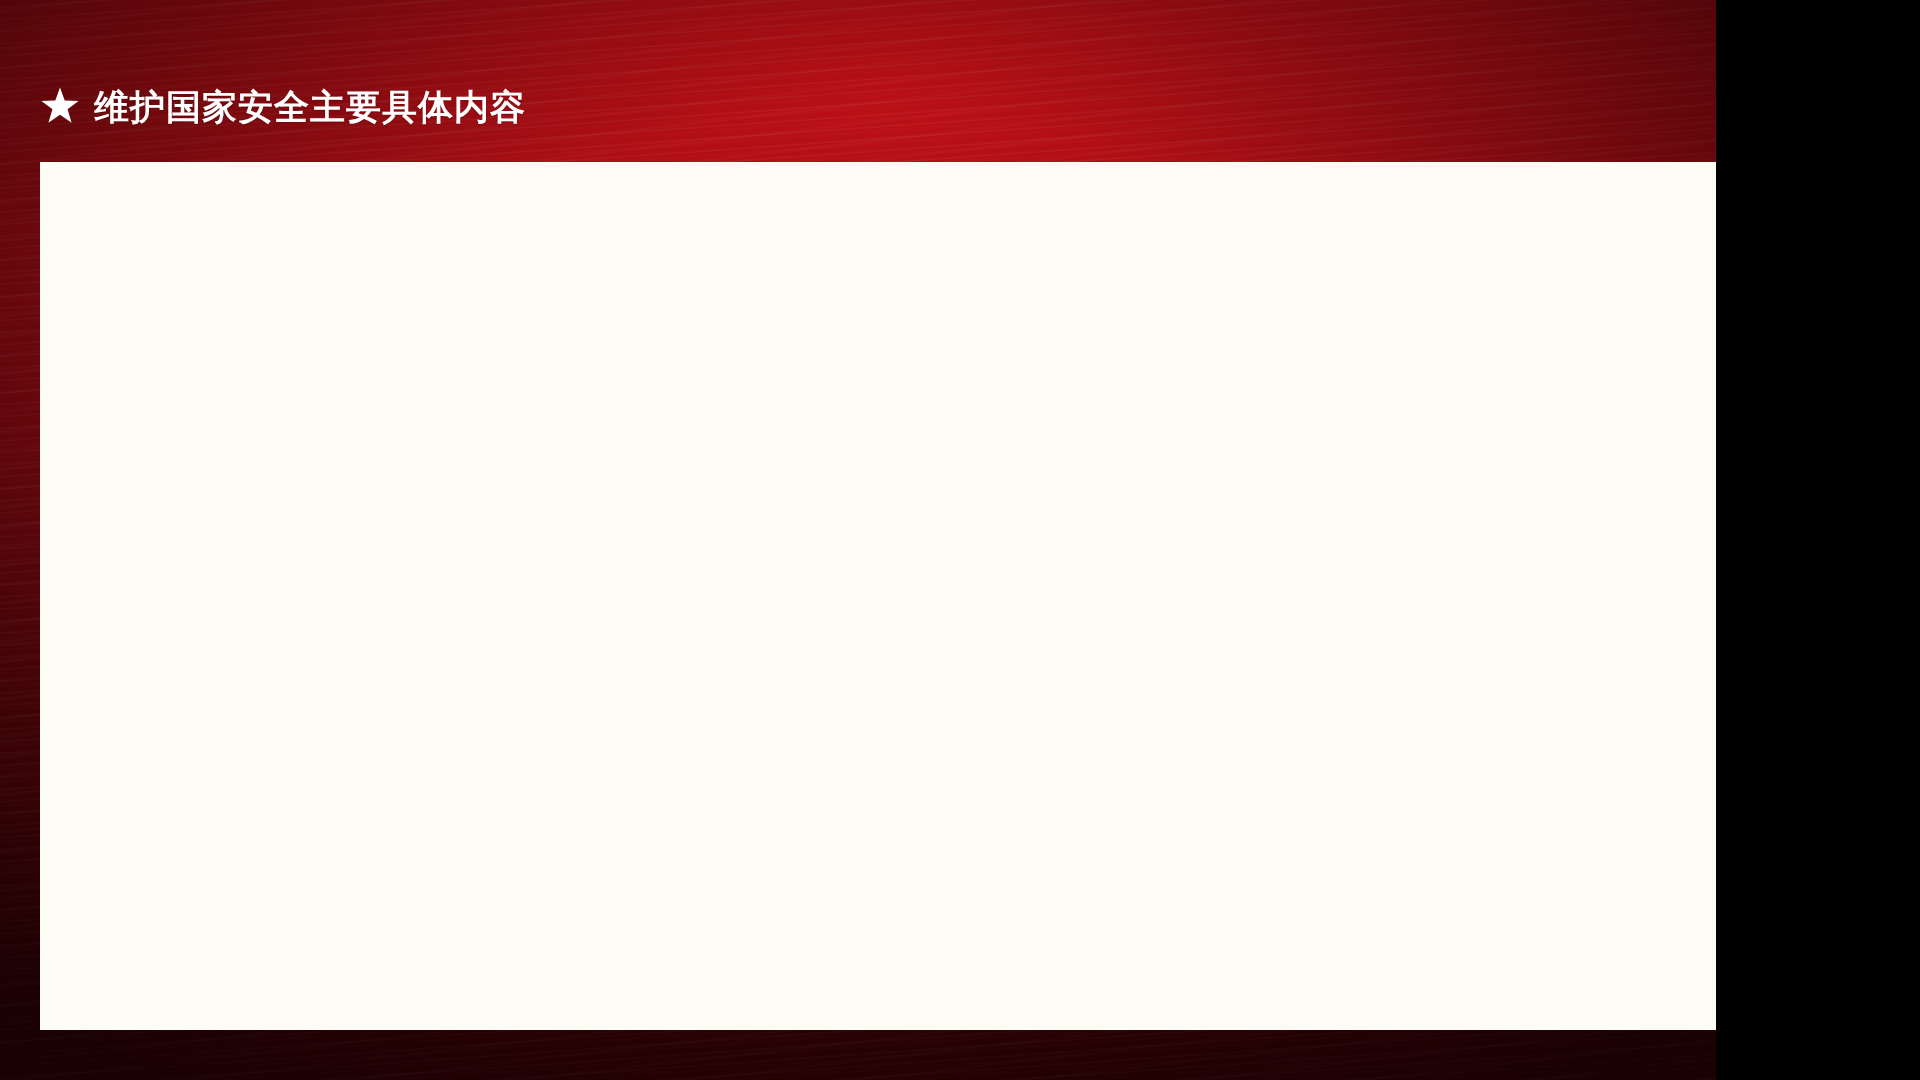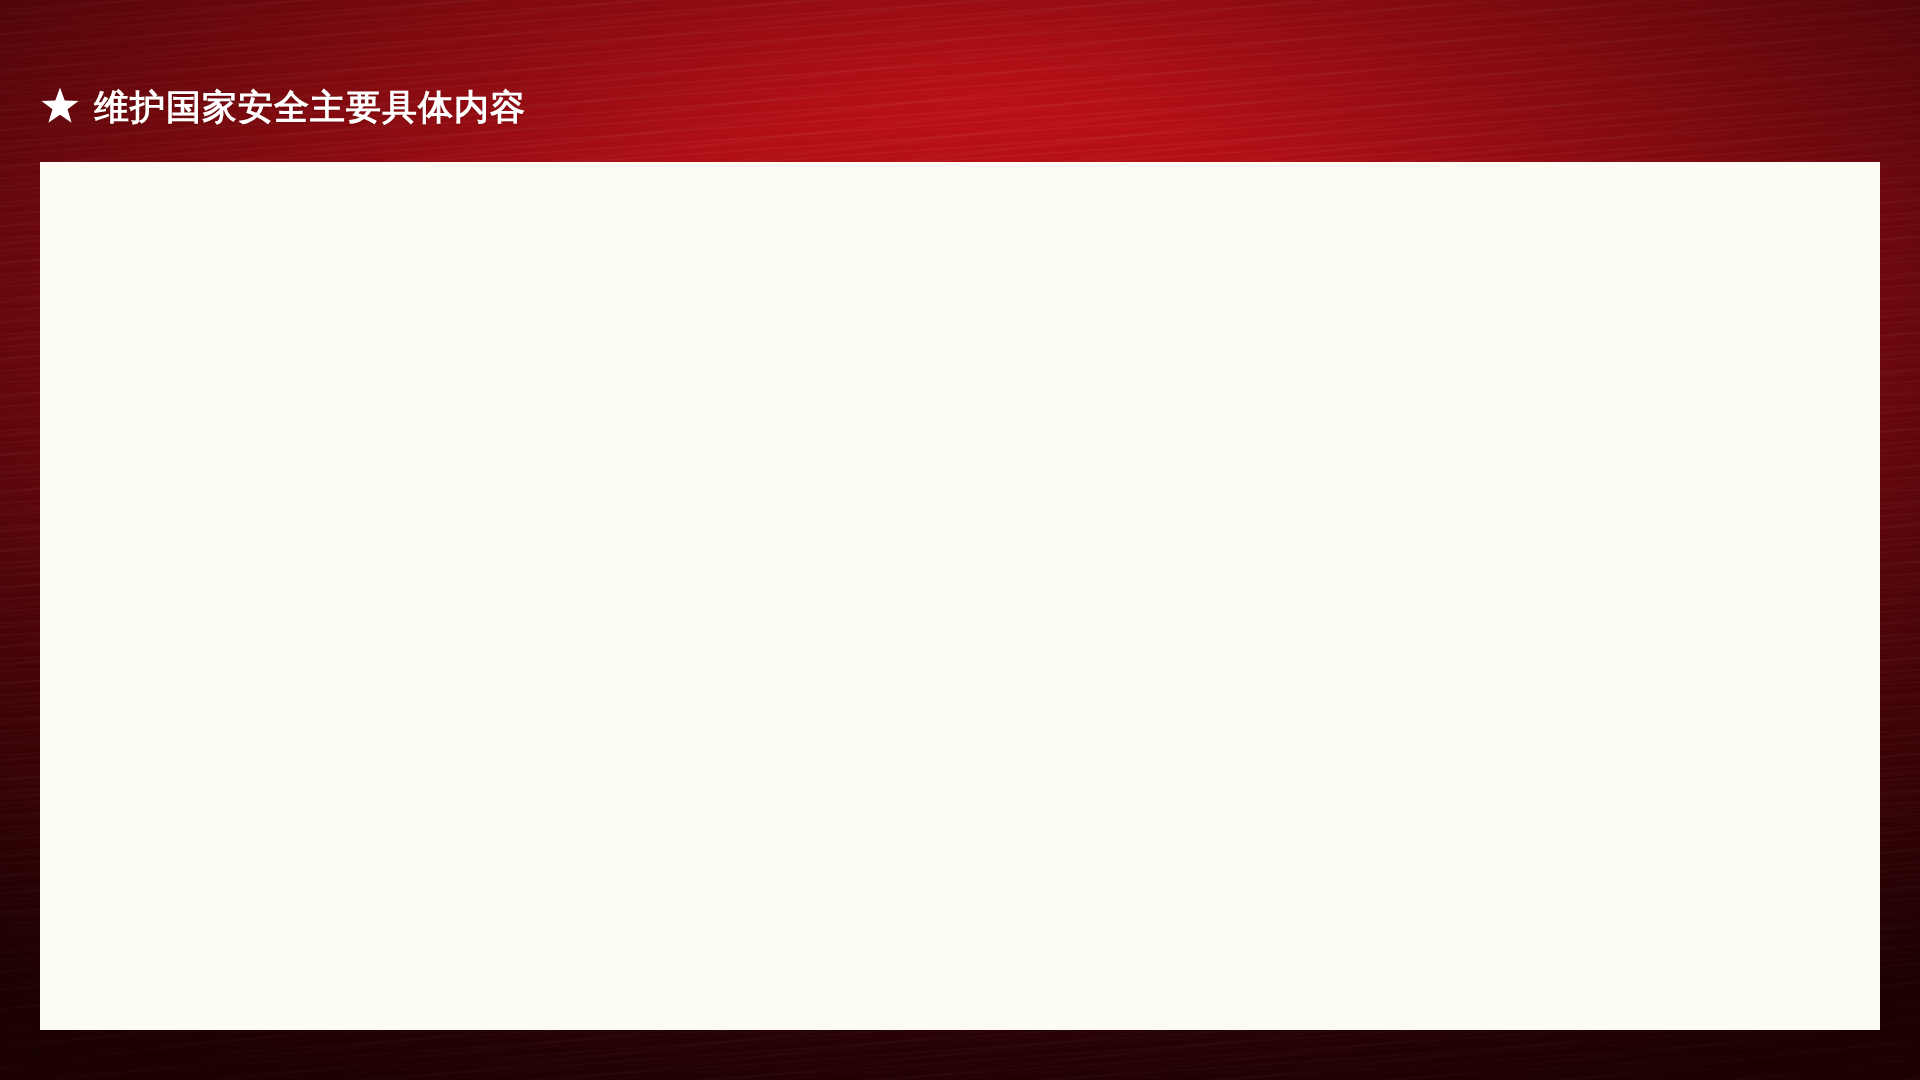--- a/index.html
+++ b/index.html
@@ -5,21 +5,21 @@
   html, body {
     margin: 0;
     padding: 0;
     background: #000;
   }
   body {
     font-family: "Liberation Sans", "DejaVu Sans", sans-serif;
   }
   #slide {
     position: relative;
-    width: 1920px;
+    width: 1716px;
     height: 1080px;
     overflow: hidden;
     background:
       radial-gradient(ellipse 120% 90% at 52% 8%, rgba(190,16,22,0.95) 0%, rgba(158,12,18,0.85) 28%, rgba(120,8,14,0.9) 55%, rgba(74,4,8,0.98) 82%, rgba(48,2,5,1) 100%),
       linear-gradient(180deg, #8e0a10 0%, #b0111a 18%, #8d0c14 48%, #5c050b 78%, #3a0206 100%);
   }
   
   #slide .streaks {
     position: absolute;
     inset: 0;

